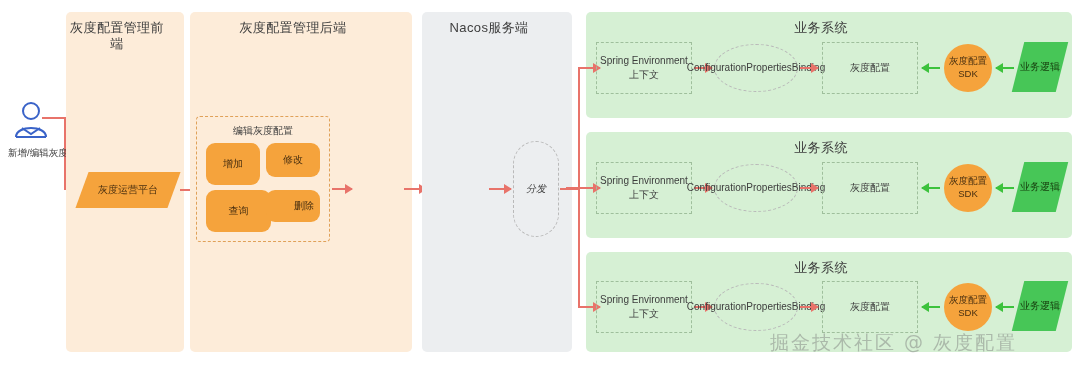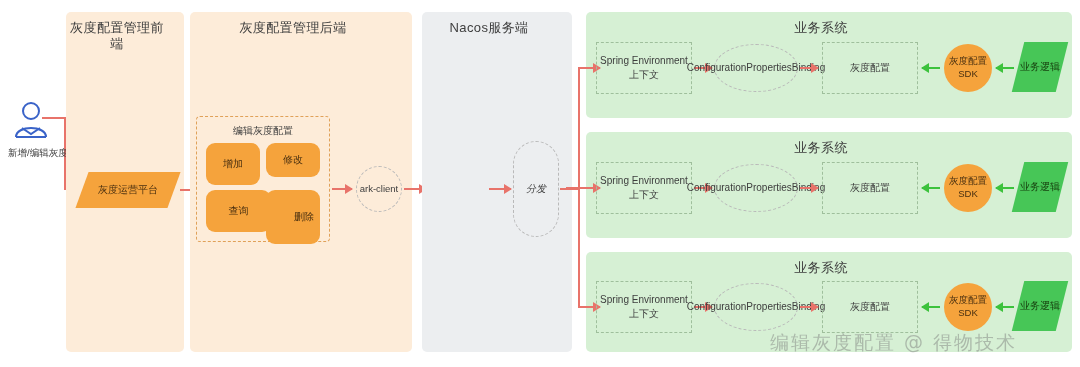--- a/index.html
+++ b/index.html
@@ -207,25 +207,24 @@
     <div class="panel-title">灰度配置管理后端</div>
   </div>
 
   <div class="group-box" style="left:196px;top:116px;width:134px;height:126px;">
     <div class="group-box-title">编辑灰度配置</div>
   </div>
 
   <div class="obtn" style="left:206px;top:143px;width:54px;height:42px;">增加</div>
   <div class="obtn" style="left:266px;top:143px;width:54px;height:34px;">修改</div>
   <div class="obtn" style="left:206px;top:190px;width:65px;height:42px;">查询</div>
-  <div class="obtn" style="left:266px;top:190px;width:54px;height:54px;padding-left:22px;">删除</div>
+  <div class="obtn" style="left:266px;top:190px;width:54px;height:32px;padding-left:22px;">删除</div>
 
   <div class="arrow" style="left:332px;top:188px;width:20px;"></div>
 
-  <div class="dbox circle" style="left:356px;top:166px;width:46px;height:46px;font-size:9.5px;">ark-client</div>
 
   <div class="arrow" style="left:404px;top:188px;width:22px;"></div>
 
   <div class="panel p-gray" style="left:422px;top:12px;width:150px;height:340px;">
     <div class="panel-title">Nacos服务端</div>
   </div>
 
 
   <div class="arrow" style="left:489px;top:188px;width:22px;"></div>
 
@@ -284,15 +283,15 @@
   <div class="dbox green-d" style="left:822px;top:281px;width:96px;height:52px;">灰度配置</div>
   <div class="arrow green left" style="left:922px;top:306px;width:18px;"></div>
   <div class="circle-solid" style="left:944px;top:283px;width:48px;height:48px;">
     <span>灰度配置 SDK</span>
   </div>
   <div class="arrow green left" style="left:996px;top:306px;width:18px;"></div>
   <div class="para green" style="left:1018px;top:281px;width:44px;height:50px;">
     <span>业务逻辑</span>
   </div>
 
-  <div class="watermark" style="left:770px;top:330px;">编辑灰度配置 @ 得物技术</div>
+  <div class="watermark" style="left:770px;top:330px;">掘金技术社区 @ 灰度配置</div>
 
 </div>
 
 </body></html>

